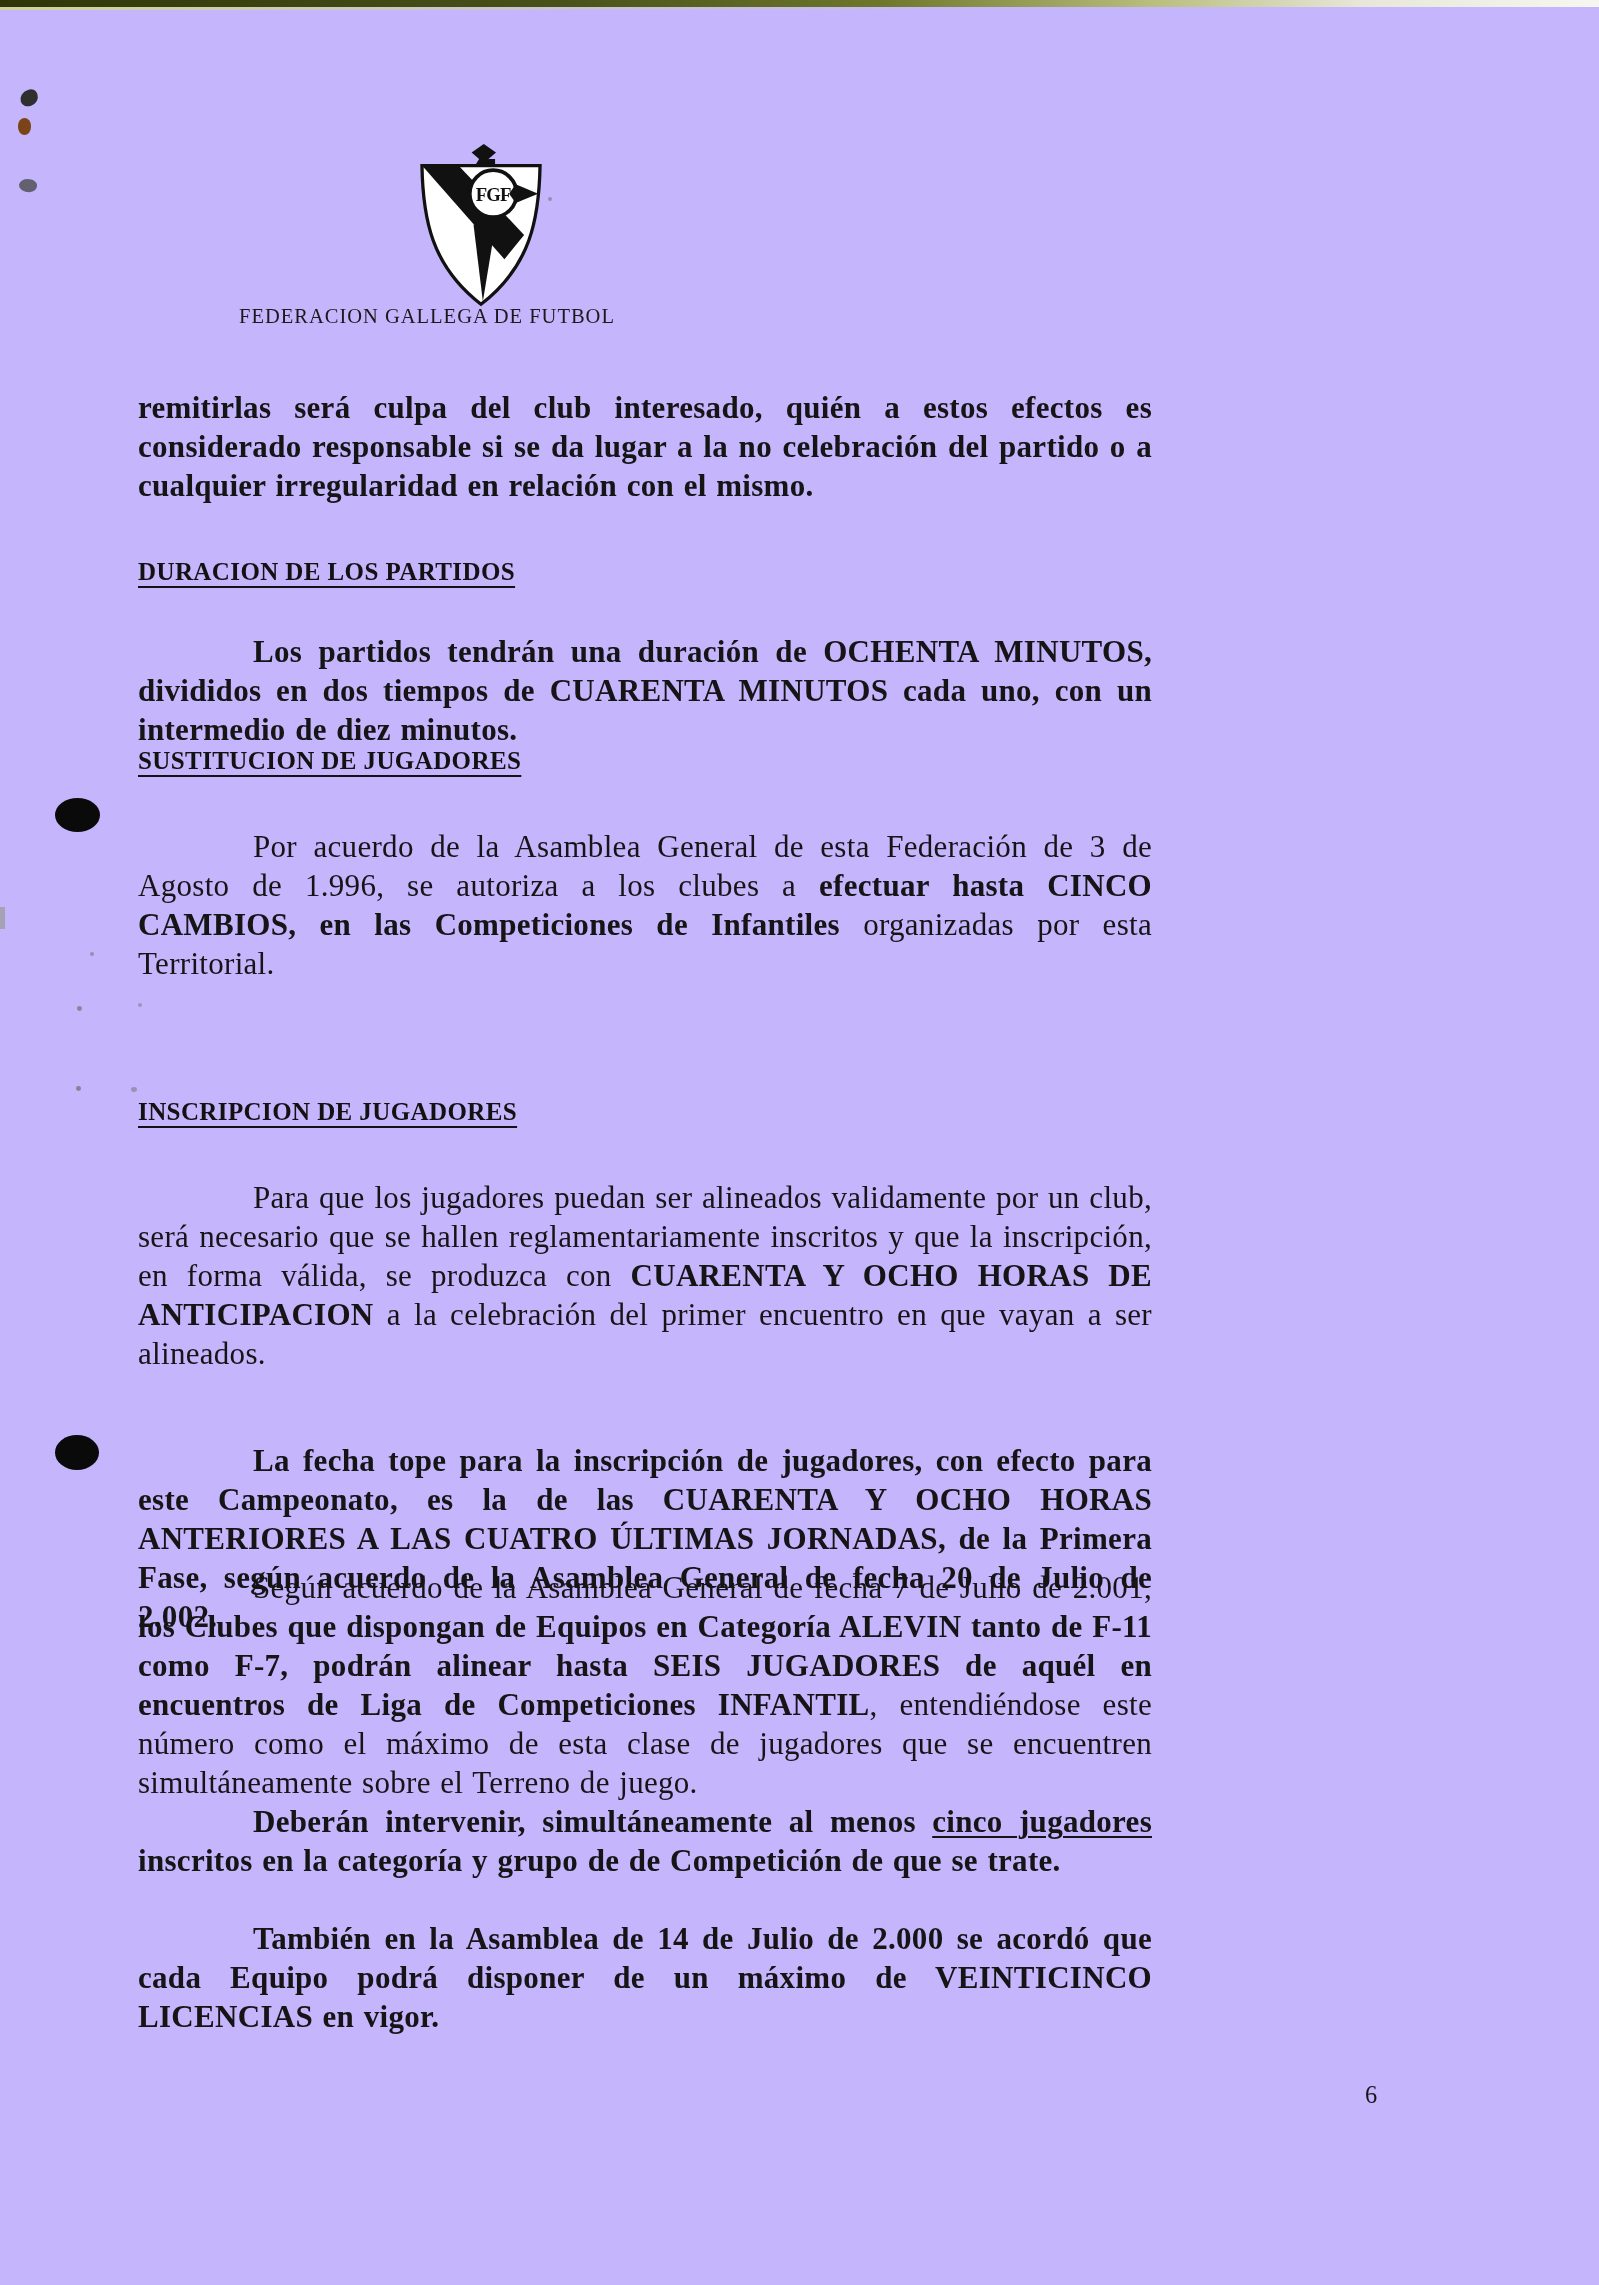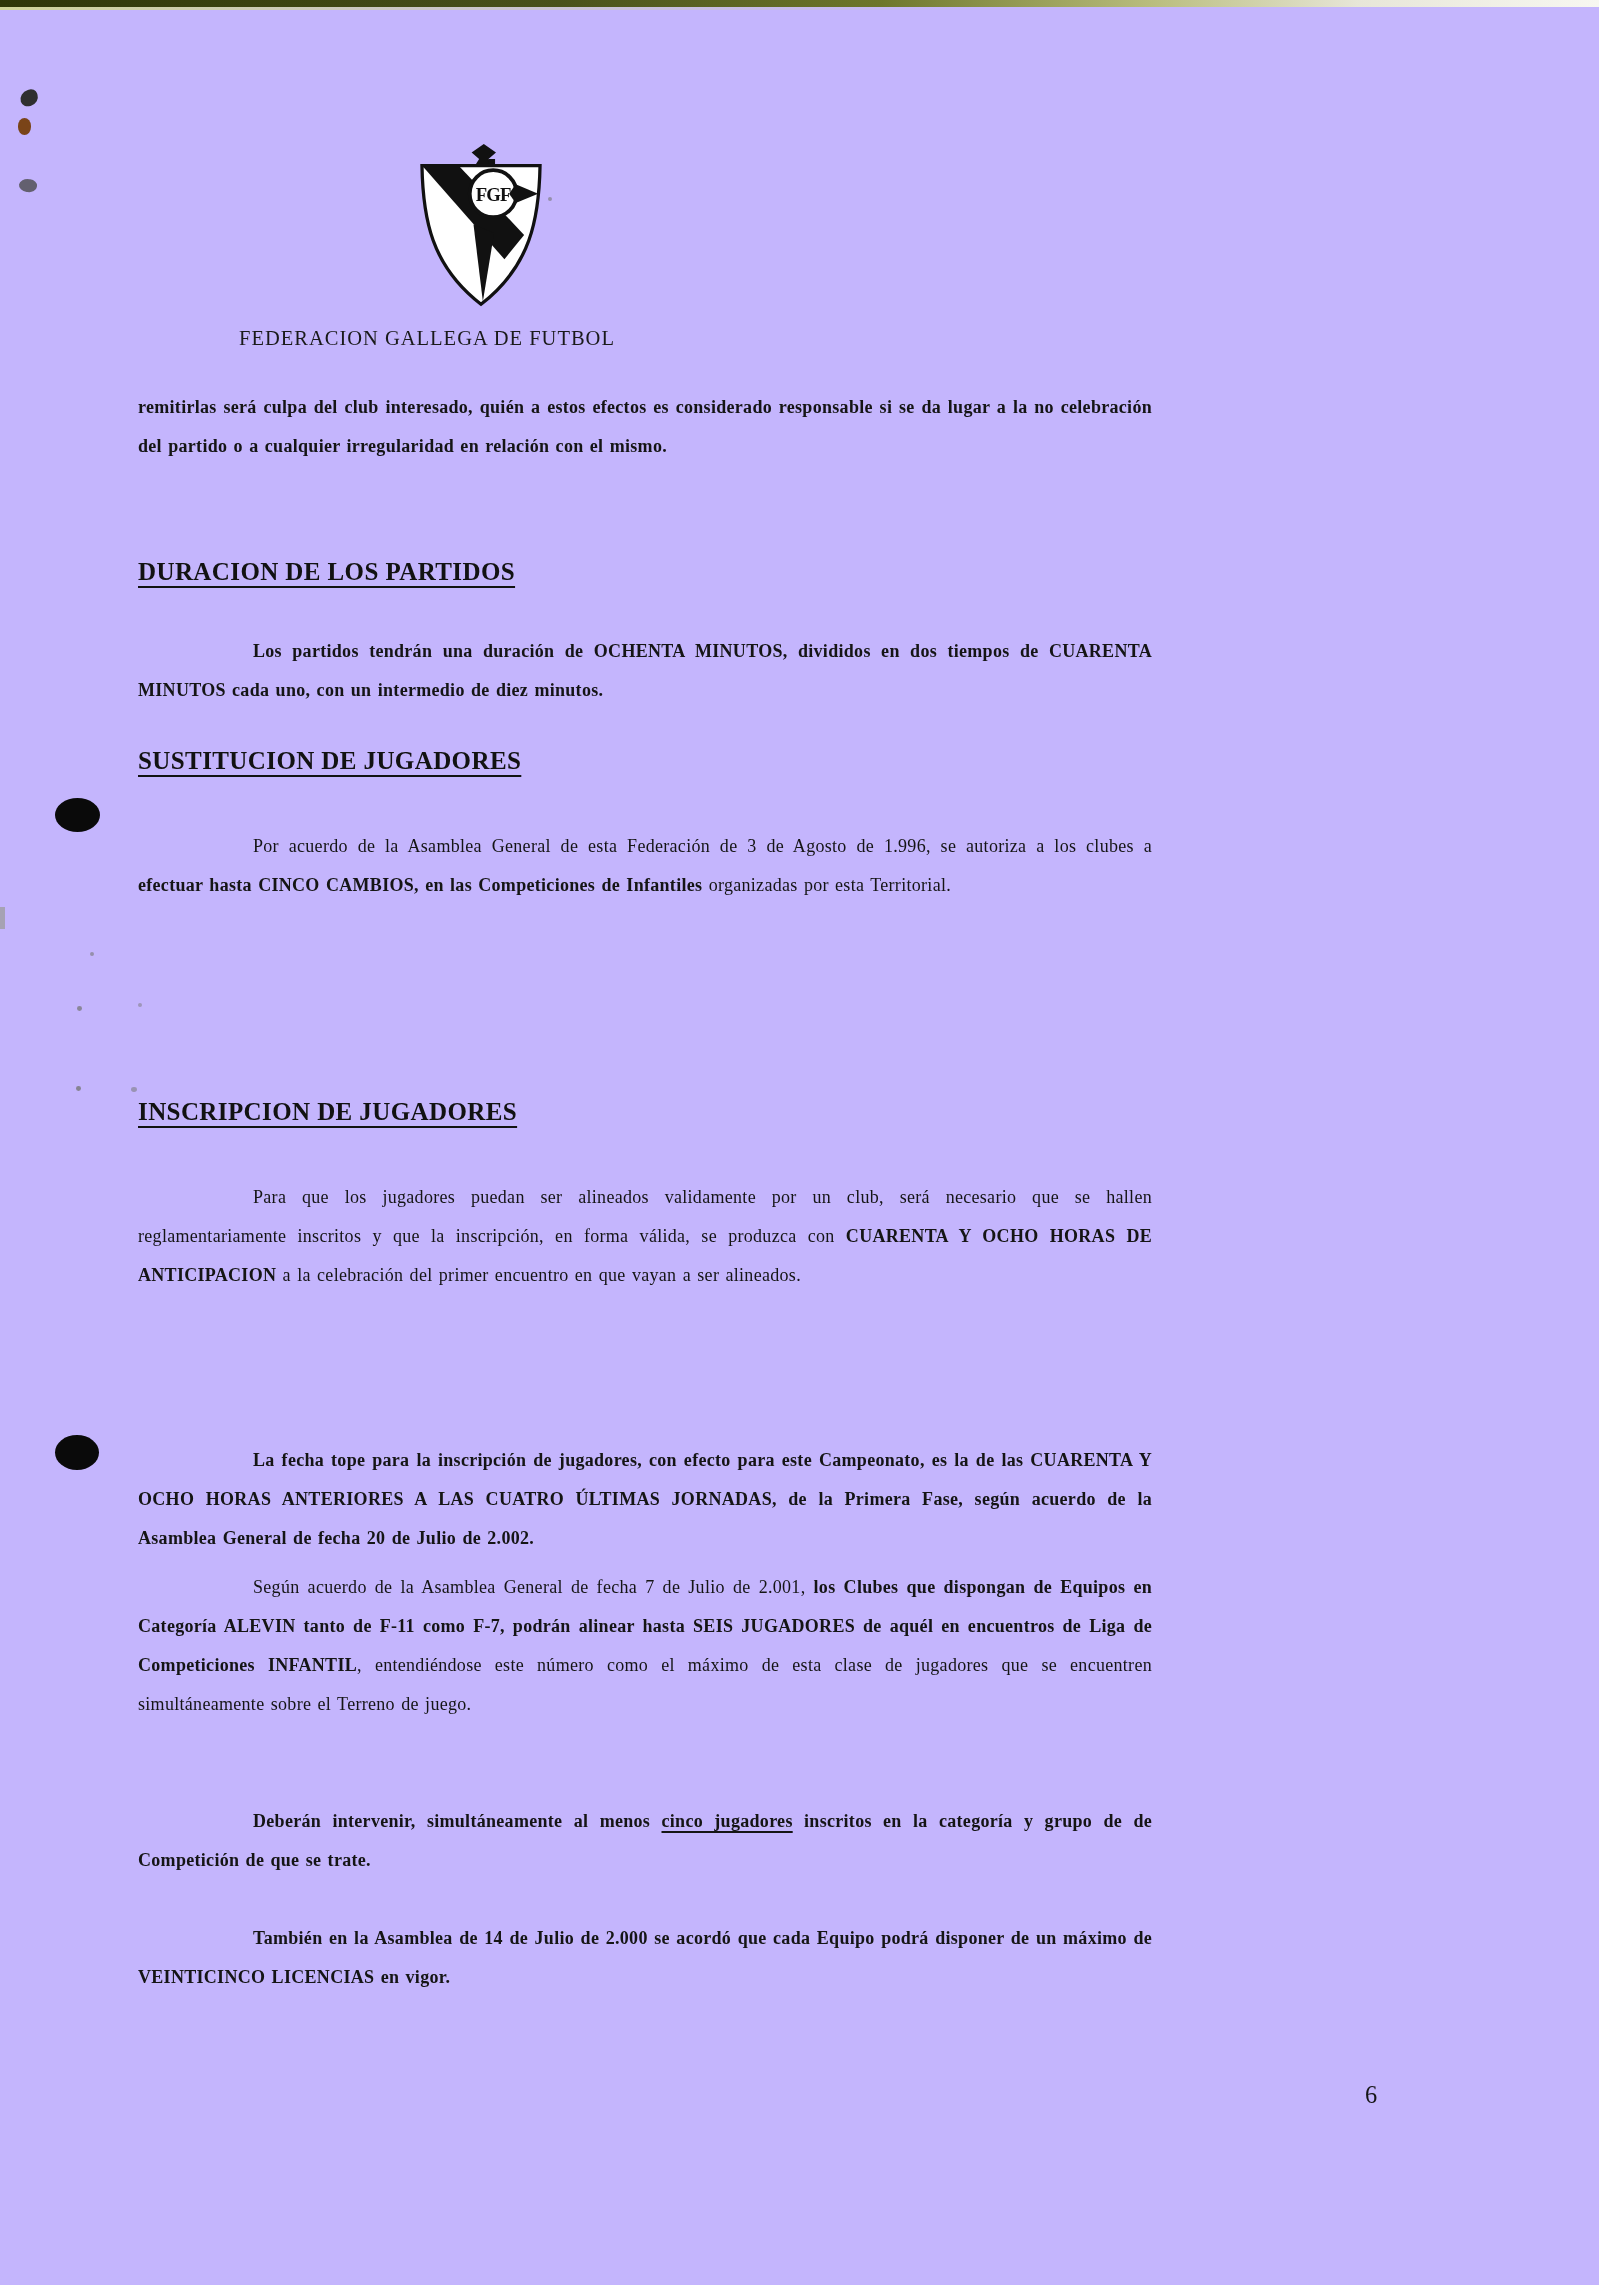--- a/index.html
+++ b/index.html
@@ -34,28 +34,28 @@
   .speck-a{left:90px;top:952px;width:3.9px;height:3.9px;opacity:.6;}
   .speck-b{left:77px;top:1006px;width:4.9px;height:4.9px;opacity:.75;}
   .speck-c{left:138px;top:1003px;width:3.9px;height:3.9px;opacity:.5;}
   .speck-d{left:76px;top:1086px;width:4.9px;height:4.9px;opacity:.8;}
   .speck-e{left:131px;top:1087px;width:5.9px;height:4.9px;opacity:.55;}
   .speck-f{left:548px;top:197px;width:3.9px;height:3.9px;opacity:.6;}
 
   
   .logo{position:absolute;left:410px;top:144px;width:142px;height:164px;}
   .org-name{
-    position:absolute;left:239px;top:327px;width:419px;
+    position:absolute;left:239px;top:305px;width:419px;
     font-size:20.5px;letter-spacing:1px;white-space:nowrap;color:#1a1a1a;
   }
 
   
   .para{
     position:absolute;left:138px;width:1014px;
-    font-size:18px;line-height:39px;
+    font-size:31px;line-height:39px;
     text-align:justify;text-indent:115px;
     letter-spacing:0.3px;word-spacing:1.5px;
     color:#151515;margin:0;
   }
   .noindent{text-indent:0;}
   .b{font-weight:bold;}
   .u{text-decoration:underline;text-decoration-thickness:2px;text-underline-offset:3.9px;}
   .heading{
     position:absolute;left:138px;margin:0;
     font-size:25px;font-weight:bold;letter-spacing:0.4px;

